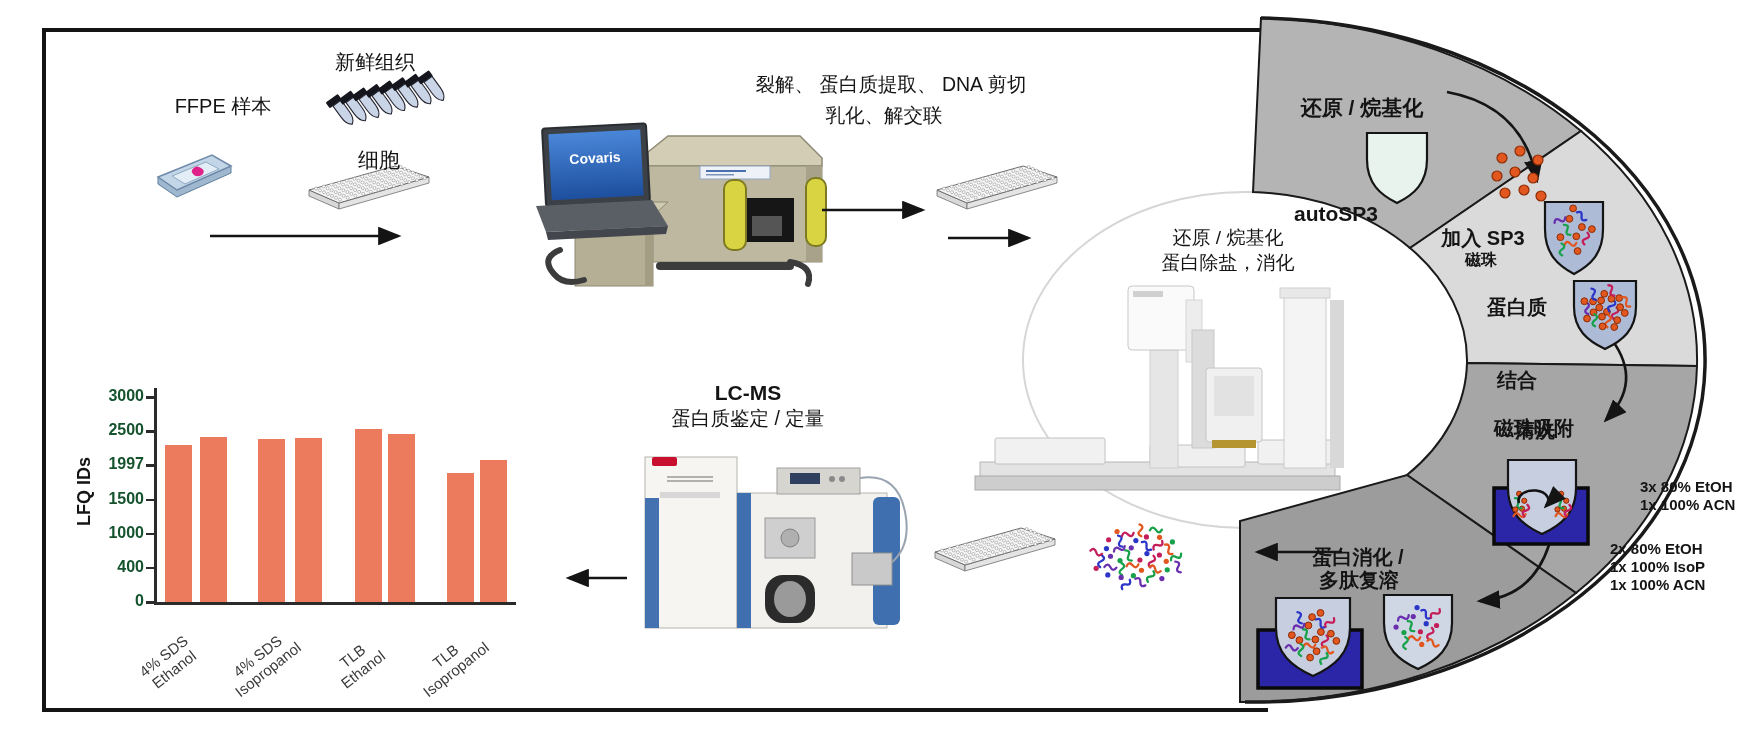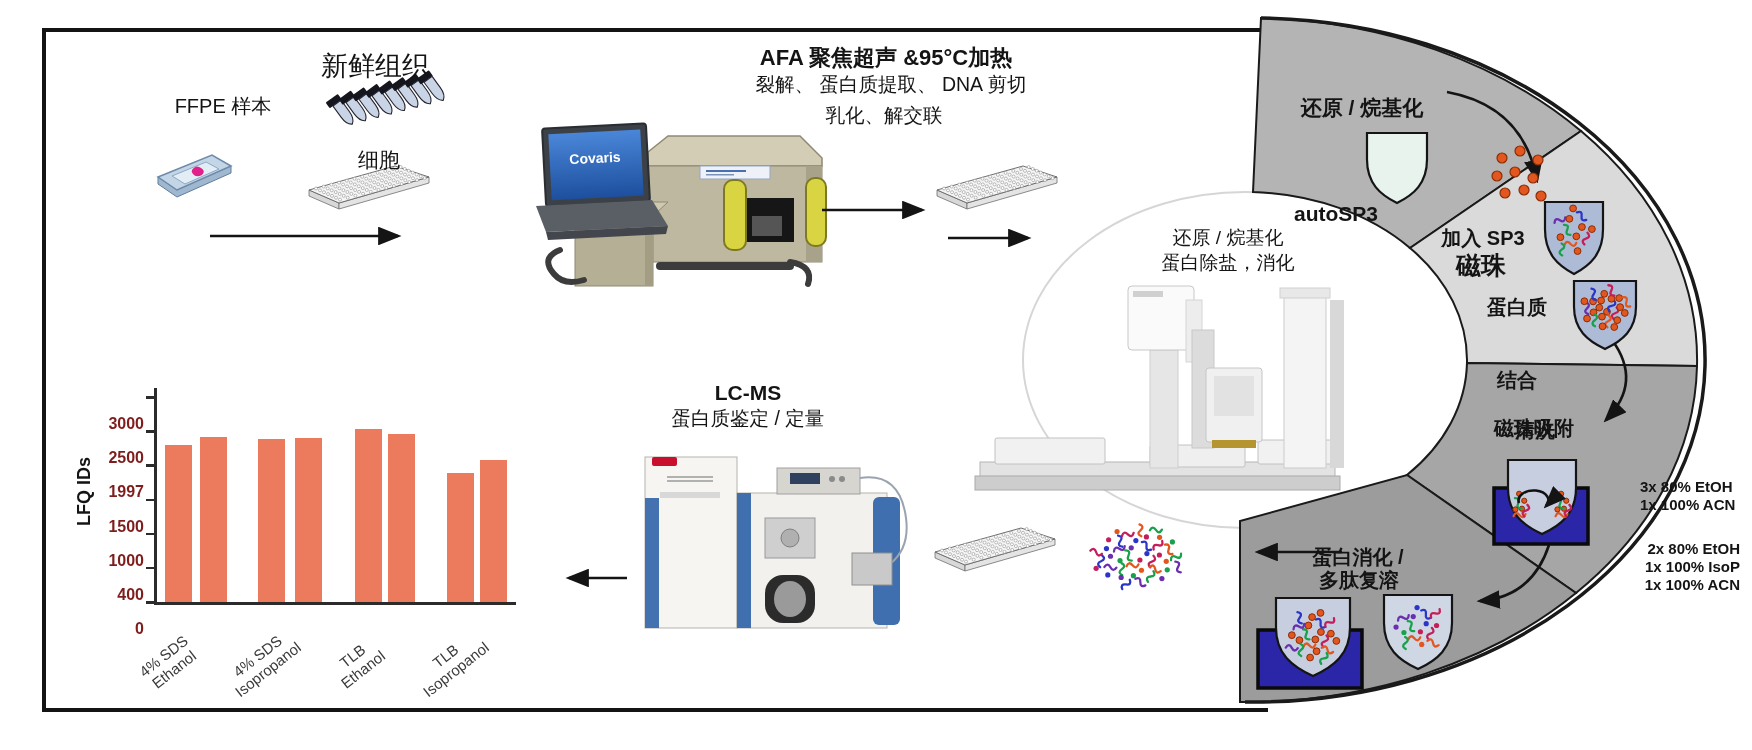--- a/index.html
+++ b/index.html
@@ -7,21 +7,21 @@
          font-family:"Liberation Sans","DejaVu Sans",sans-serif;color:#151515;}
   #frame{position:absolute;left:42px;top:28px;width:1222px;height:676px;
          border-left:4px solid #141414;border-top:4px solid #141414;border-bottom:4px solid #141414;z-index:1;}
   #scene{position:absolute;left:0;top:0;z-index:2;}
   .lbl{position:absolute;z-index:5;text-align:center;line-height:1.16;white-space:nowrap;color:#141414;}
   .b{font-weight:bold;}
   .left{text-align:left;}
   #chart{position:absolute;left:0;top:0;width:1752px;height:750px;z-index:3;}
   .axis{position:absolute;background:#2b2b2b;}
   .bar{position:absolute;}
-  .tick{position:absolute;width:46px;text-align:right;font-weight:bold;font-size:16px;color:#7f1d1d;margin-top:28px;}
+  .tick{position:absolute;width:46px;text-align:right;font-weight:bold;font-size:16px;color:#14532d;}
   .tmark{position:absolute;width:8px;height:2.5px;background:#2b2b2b;}
   .xlab{position:absolute;width:130px;font-size:15px;color:#3a3a3a;text-align:center;line-height:1.1;
         transform:rotate(-38deg);transform-origin:right top;}
   #covaris-logo{color:#ffffff;transform:rotate(-3deg);}
 </style>
 </head>
 <body>
 
 <div id="stage">
 
@@ -631,48 +631,47 @@
       </div>
       <div class="bar" title="TLB Isopropanol" style="left: 447px; top: 473px; width: 27px; height: 129px; background: rgb(236, 122, 92);"></div>
       <div class="bar" title="TLB Isopropanol" style="left: 480px; top: 460px; width: 27px; height: 142px; background: rgb(236, 122, 92);"></div>
       <div class="xlab" style="left: 362px; top: 610px;">
         <div>TLB</div>
         <div>Isopropanol</div>
       </div>
     </div>
 
   <div class="lbl" style="left:123px;top:95px;width:200px;font-size:20px;">FFPE 样本</div>
-  <div class="lbl" style="left:275px;top:51px;width:200px;font-size:27px;">新鲜组织</div>
+  <div class="lbl" style="left:275px;top:51px;width:200px;font-size:20px;">新鲜组织</div>
   <div class="lbl" style="left:279px;top:148px;width:200px;font-size:21px;">细胞</div>
 
-  <div class="lbl b" style="left:636px;top:45px;width:500px;font-size:22px;">AFA 聚焦超声 &amp;95°C加热</div>
   <div class="lbl" style="left:641px;top:73px;width:500px;font-size:19.5px;">裂解、 蛋白质提取、 DNA 剪切</div>
   <div class="lbl" style="left:634px;top:104px;width:500px;font-size:19.5px;">乳化、解交联</div>
 
   <div class="lbl b" id="covaris-logo" style="left:552px;top:150px;width:86px;font-size:14px;">Covaris</div>
 
   <div class="lbl b" style="left:1078px;top:202px;width:300px;font-size:21px;text-align:right;">autoSP3</div>
   <div class="lbl" style="left:1078px;top:227px;width:300px;font-size:19px;">还原 / 烷基化</div>
   <div class="lbl b" style="left:598px;top:381px;width:300px;font-size:21px;">LC-MS</div>
 
   <div class="lbl" style="left:1078px;top:252px;width:300px;font-size:19px;">蛋白除盐，消化</div>
   <div class="lbl" style="left:598px;top:407px;width:300px;font-size:19.5px;">蛋白质鉴定 / 定量</div>
 
   <div class="lbl b" style="left:1262px;top:96px;width:200px;font-size:21px;">还原 / 烷基化</div>
   <div class="lbl b" style="left:1408px;top:227px;width:150px;font-size:20px;">加入 SP3</div>
-  <div class="lbl b" style="left:1406px;top:251px;width:150px;font-size:25px;">磁珠</div>
+  <div class="lbl b" style="left:1406px;top:251px;width:150px;font-size:16px;">磁珠</div>
   <div class="lbl b" style="left:1442px;top:296px;width:150px;font-size:20px;">蛋白质</div>
   <div class="lbl b" style="left:1442px;top:321px;width:150px;font-size:20px;margin-top:48px;">结合</div>
   <div class="lbl b" style="left:1459px;top:394px;width:150px;font-size:20px;margin-top:23px;">磁珠吸附</div>
   <div class="lbl b" style="left:1460px;top:419px;width:150px;font-size:20px;">清洗</div>
   <div class="lbl b" style="left:1283px;top:546px;width:150px;font-size:20px;">蛋白消化 /</div>
   <div class="lbl b" style="left:1284px;top:569px;width:150px;font-size:20px;">多肽复溶</div>
 
   <div class="lbl b left" style="left:1640px;top:478px;width:120px;font-size:15px;line-height:18px;">
     <div>3x 80% EtOH</div>
     <div>1x 100% ACN</div>
   </div>
-  <div class="lbl b left" style="left:1610px;top:540px;width:130px;font-size:15px;line-height:18px;text-align:right;">
+  <div class="lbl b left" style="left:1610px;top:540px;width:130px;font-size:15px;line-height:18px;">
     <div>2x 80% EtOH</div>
     <div>1x 100% IsoP</div>
     <div>1x 100% ACN</div>
   </div>
 </div>
 
 </body></html>

